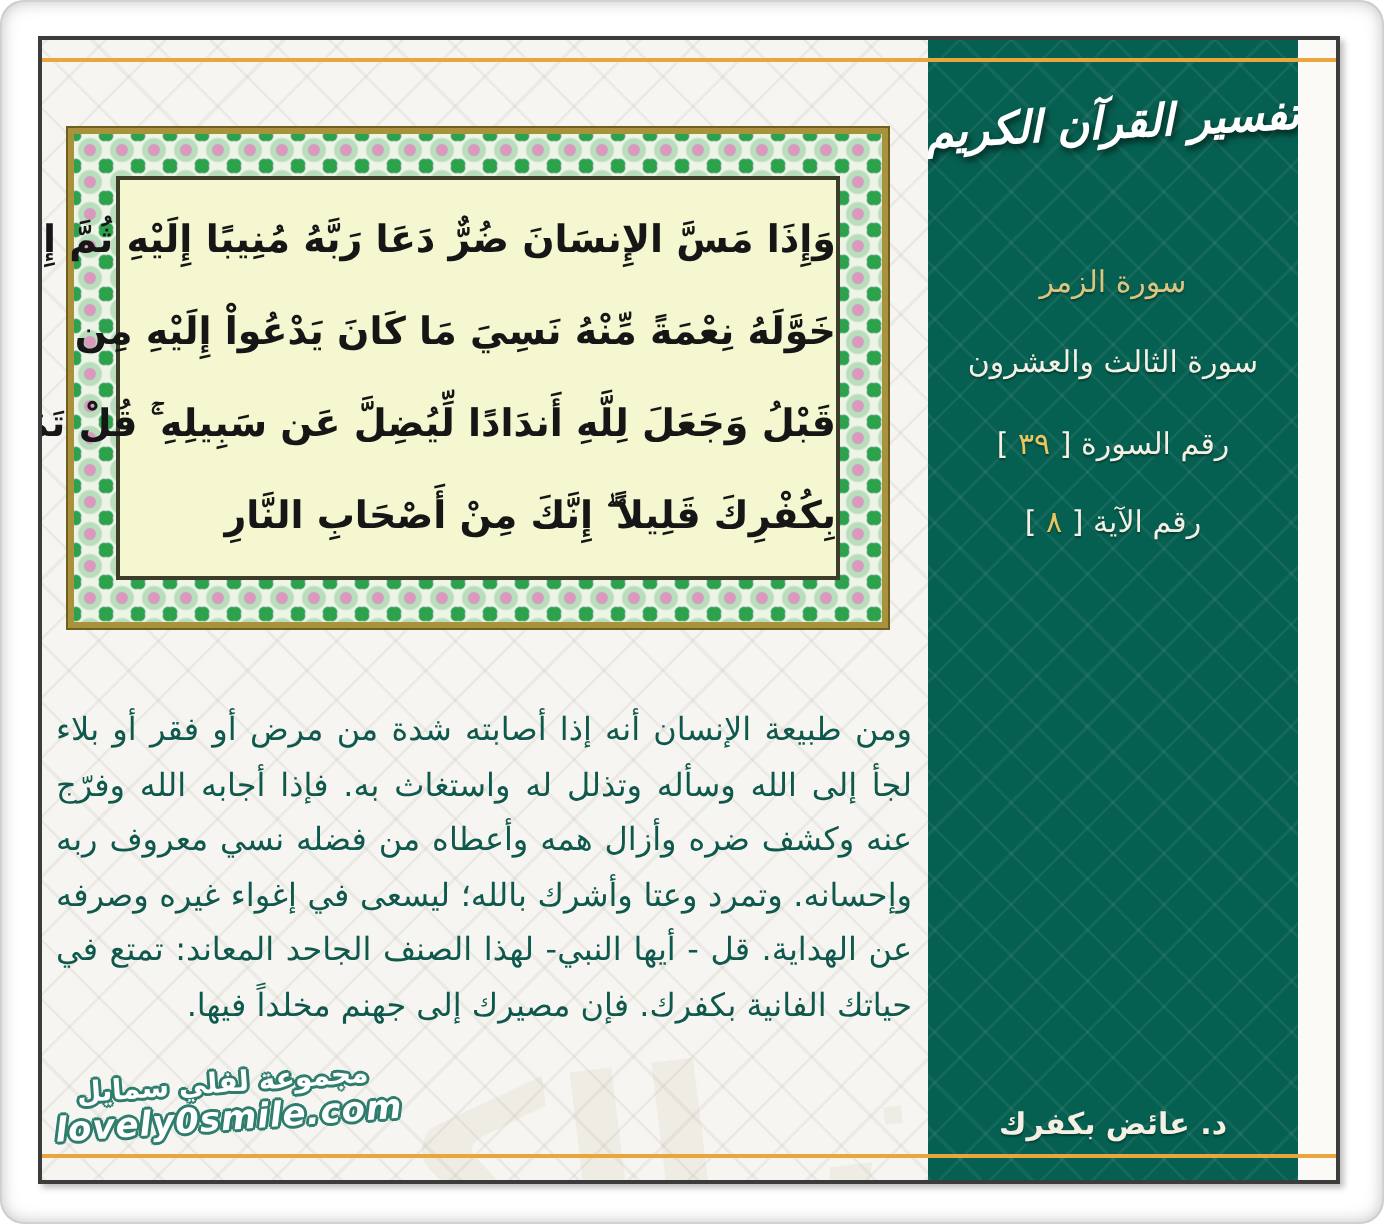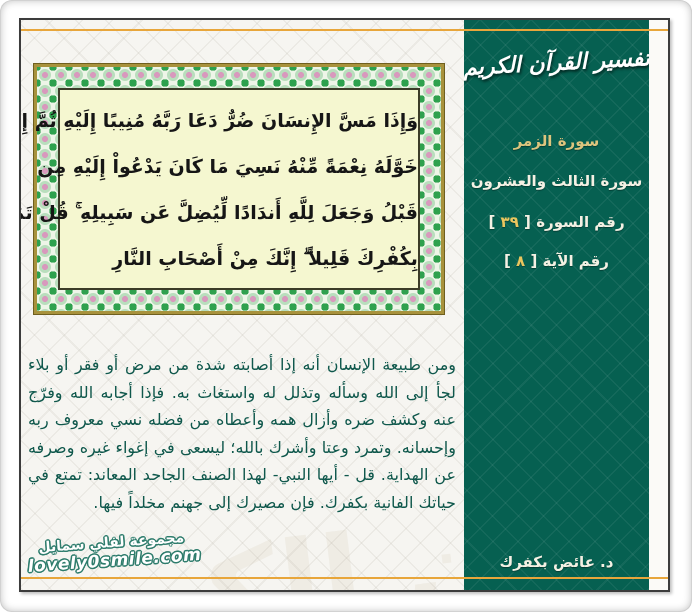--- a/index.html
+++ b/index.html
@@ -90,21 +90,21 @@
 
   
   .s-title{
     position:absolute;top:30px;left:-6px;right:-6px;text-align:center;z-index:3;
     color:#ffffff;font-size:22px;font-weight:bold;font-style:italic;
     letter-spacing:-1px;white-space:nowrap;transform:rotate(-3deg);
     text-shadow:1px 2px 3px rgba(0,0,0,.6);
   }
   .s-item{
     position:absolute;left:0;right:0;text-align:center;direction:rtl;
-    font-size:15px;font-weight:bold;color:#F4F1E4;
+    font-size:15px;font-weight:normal;color:#F4F1E4;
     text-shadow:0 1px 1px rgba(0,0,0,.35);
   }
   .s-surah{top:112px;color:#DCC57E;}
   .s-juz{top:152px;}
   .s-num1{top:193px;}
   .s-num2{top:232px;}
   .gold-num{color:#E9C65F;text-align:center;}
   .s-footer{
     position:absolute;left:0;right:0;bottom:16px;text-align:center;direction:rtl;
     color:#F4F1E4;font-size:15px;font-weight:bold;line-height:1.55;

